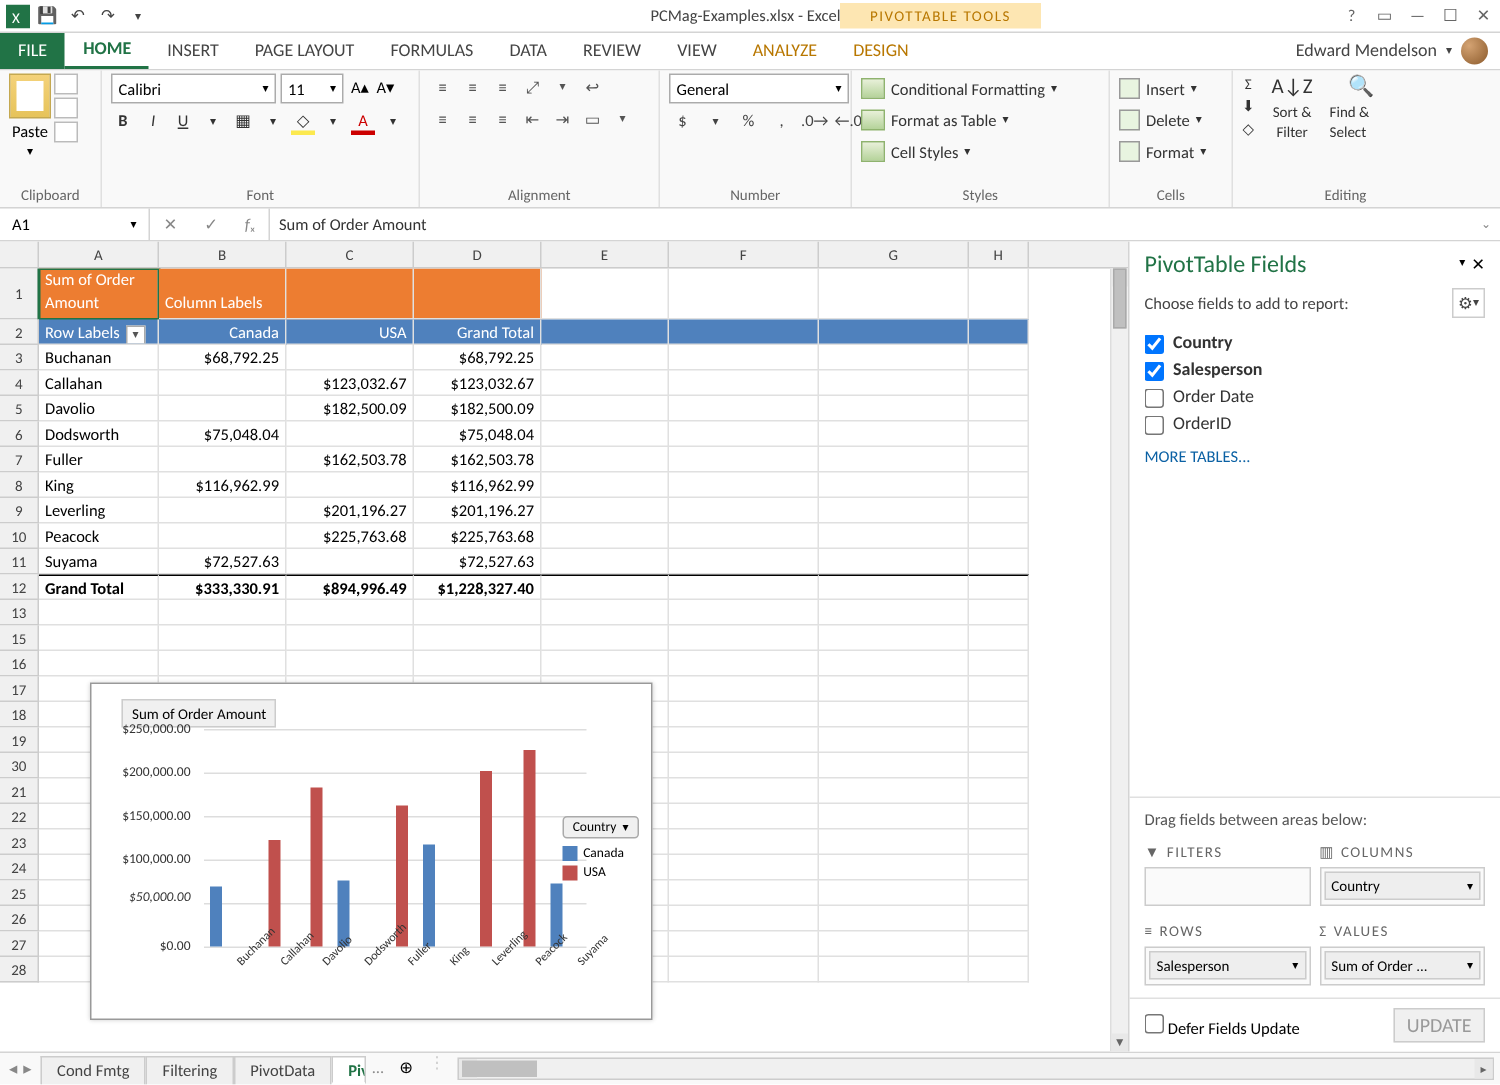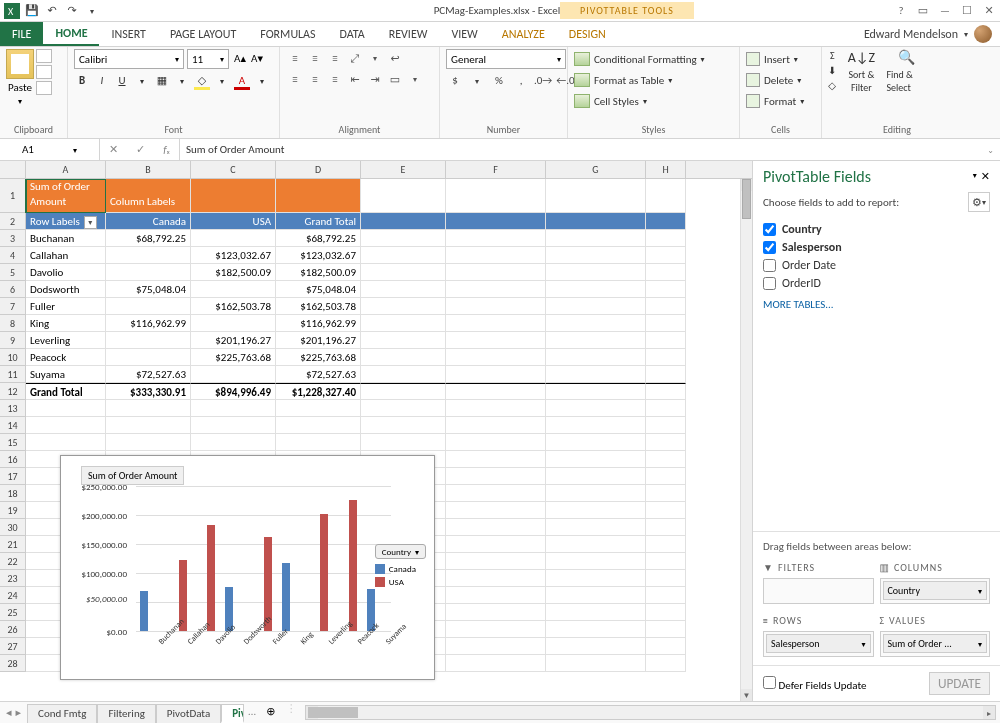--- a/index.html
+++ b/index.html
@@ -53,21 +53,21 @@
 .styles-body div{display:flex;align-items:center;gap:4px;height:20px;}
 .styles-icon{width:16px;height:14px;background:linear-gradient(#e8f0d9,#b5d39a);border:1px solid #8fb36e;}
 .cells-body{display:flex;flex-direction:column;gap:1px;font-size:11px;color:#333;}
 .cells-body div{display:flex;align-items:center;gap:4px;height:20px;}
 .cell-icon{width:14px;height:14px;border:1px solid #999;background:#e8f4e0;}
 .edit-body{display:flex;gap:6px;}
 .edit-col{display:flex;flex-direction:column;gap:2px;align-items:center;font-size:10px;color:#333;}
 
 
 .fxbar { height: 22px; border-bottom: 1px solid #d4d4d4; display:flex; align-items:stretch; }
-.namebox { width: 100px; border-right:1px solid #d4d4d4; display:flex; align-items:center; padding:0 22px; font-size:11px; justify-content:space-between;}
+.namebox { width: 100px; border-right:1px solid #d4d4d4; display:flex; align-items:center; padding:0 8px; font-size:11px; justify-content:space-between;}
 .fxbtns { width: 80px; display:flex; align-items:center; justify-content:space-around; border-right:1px solid #d4d4d4; color:#888;}
 .fxinput { flex:1; display:flex; align-items:center; padding:0 6px; font-size:11px; color:#333; }
 .fxinput .expand { margin-left:auto; color:#888; }
 
 
 .workarea { position: relative; height: 540px; display:flex; }
 .sheet { flex:1; position:relative; overflow:hidden; }
 .colhdr { height: 18px; display:flex; background:#f0f0f0; border-bottom:1px solid #ccc; }
 .colhdr .corner { width:26px; border-right:1px solid #ccc; }
 .colhdr .ch { border-right:1px solid #ccc; text-align:center; line-height:18px; font-size:10px; color:#444; }
@@ -515,31 +515,20 @@
           <div class="cell cA lft"></div>
           <div class="cell cB"></div>
           <div class="cell cC"></div>
           <div class="cell cD"></div>
           <div class="cell cE"></div>
           <div class="cell cF"></div>
           <div class="cell cG"></div>
           <div class="cell cH"></div>
         </div>
         <div class="row ">
-          <div class="rowhdr">14</div>
-          <div class="cell cA lft"></div>
-          <div class="cell cB"></div>
-          <div class="cell cC"></div>
-          <div class="cell cD"></div>
-          <div class="cell cE"></div>
-          <div class="cell cF"></div>
-          <div class="cell cG"></div>
-          <div class="cell cH"></div>
-        </div>
-        <div class="row ">
           <div class="rowhdr">15</div>
           <div class="cell cA lft"></div>
           <div class="cell cB"></div>
           <div class="cell cC"></div>
           <div class="cell cD"></div>
           <div class="cell cE"></div>
           <div class="cell cF"></div>
           <div class="cell cG"></div>
           <div class="cell cH"></div>
         </div>

